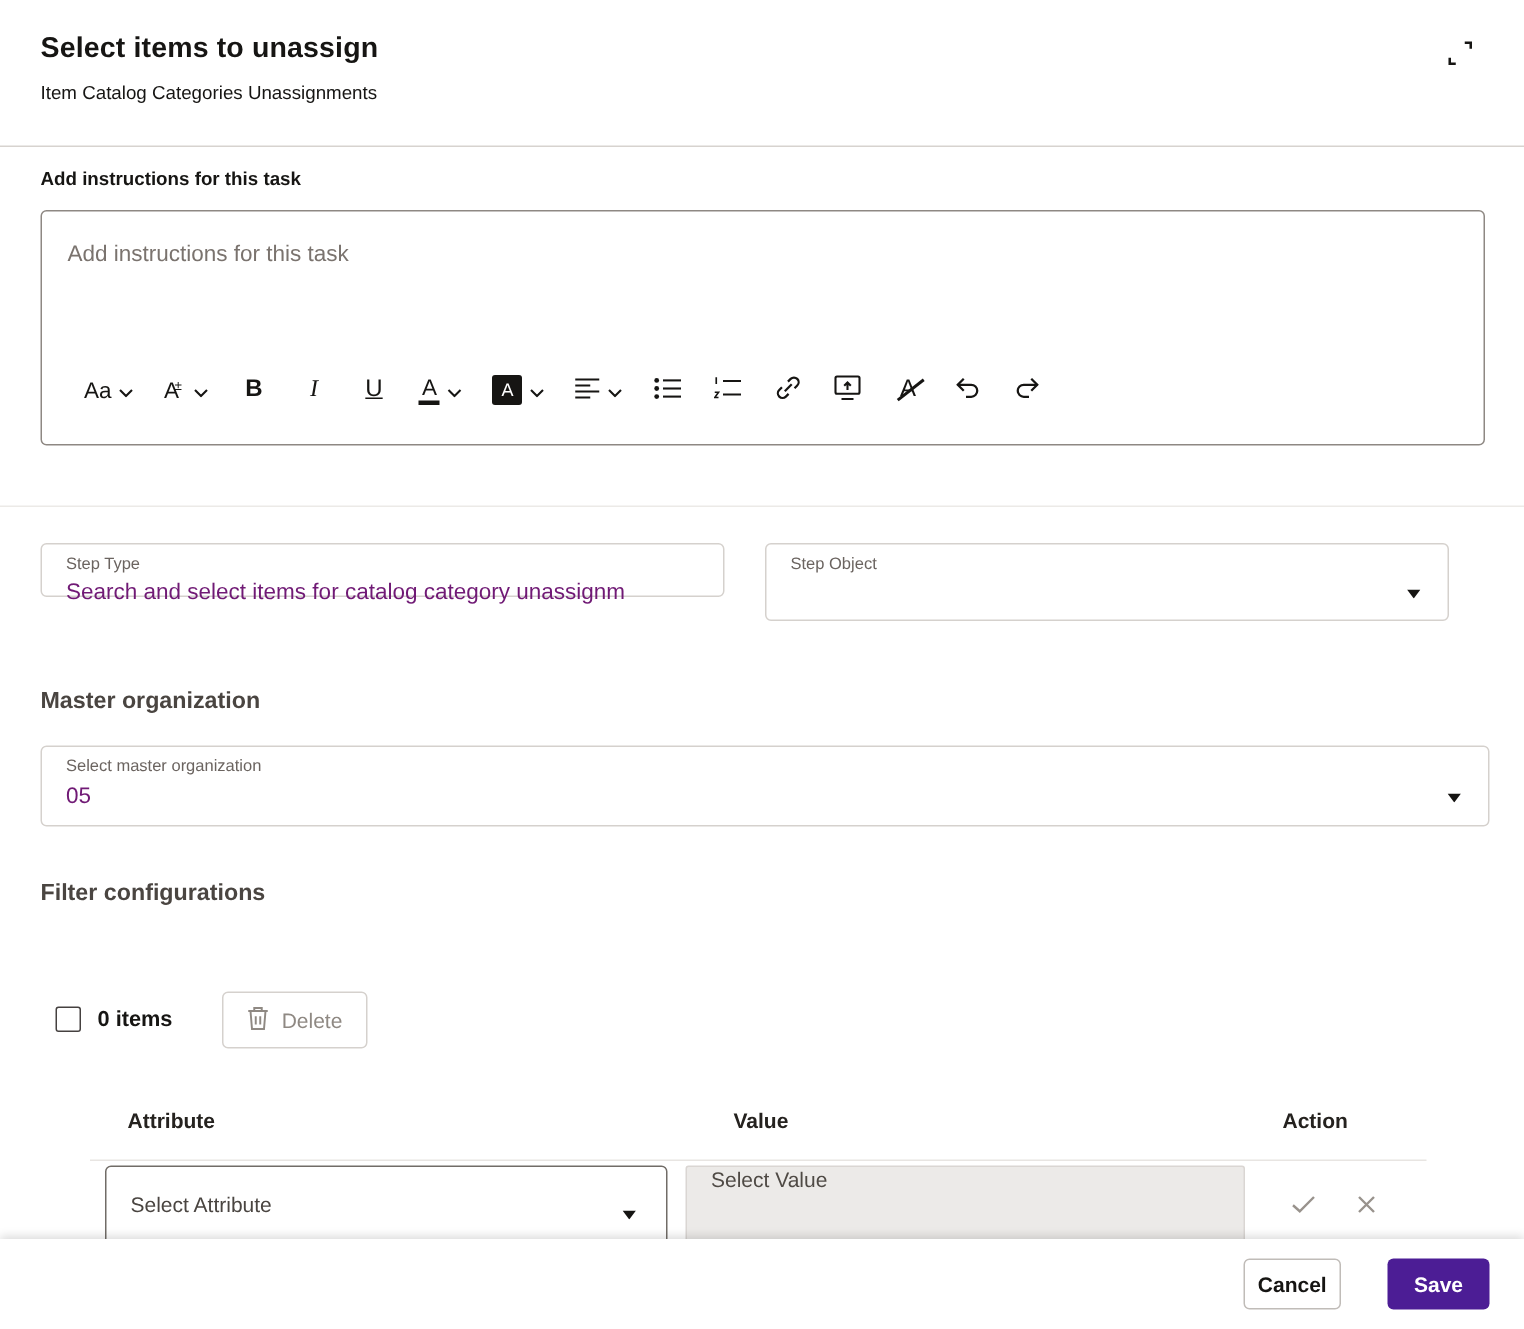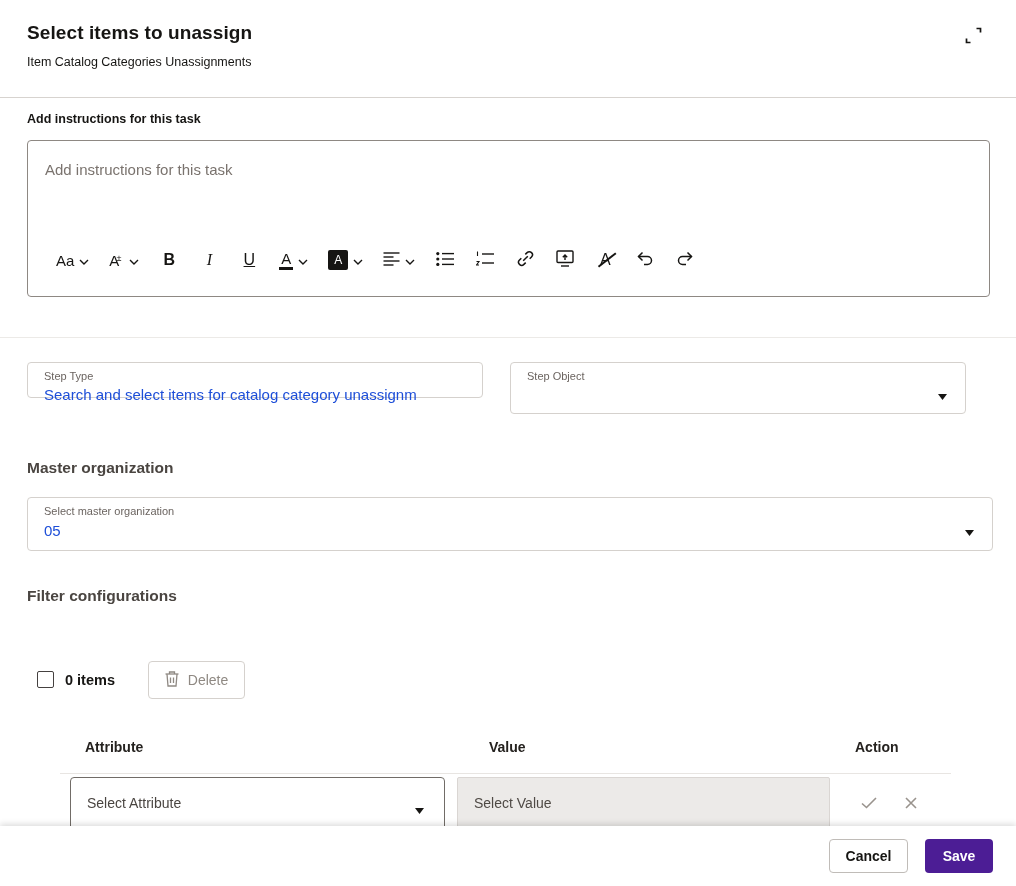--- a/index.html
+++ b/index.html
@@ -33,21 +33,21 @@
   .tb-sizemark { font-size: 9px; position: relative; top: -5px; left: -3px; }
   .clearfmt { position: relative; font-size: 16px; display: inline-block; }
   .clearfmt .slash { position: absolute; left: -4px; top: 8px; width: 22px; height: 1.5px; background: #161513; transform: rotate(-38deg); }
 
   
   .divider-mid { position: absolute; left: 0; top: 337px; width: 1016px; height: 1px; background: #eceae7; }
 
   
   .field { position: absolute; border: 1px solid #d5d1cd; border-radius: 4px; background: #fff; cursor: pointer; }
   .field .flabel { position: absolute; left: 16px; top: 7px; font-size: 11px; color: #6b6460; white-space: nowrap; }
-  .field .fvalue { position: absolute; left: 16px; top: 23px; right: 34px; font-size: 15px; color: #1d4ed8; white-space: nowrap; overflow: hidden; }
+  .field .fvalue { position: absolute; left: 16px; top: 23px; right: 34px; font-size: 15px; color: #701a75; white-space: nowrap; overflow: hidden; }
   .field .arrow { position: absolute; right: 18px; top: 50%; margin-top: -2px; }
   #step-type   { left: 27px;  top: 362px; width: 456px; height: 36px; cursor: default; padding-left: 44px; }
   #step-type .fvalue { right: 8px; }
   #step-object { left: 510px; top: 362px; width: 456px; height: 52px; }
   #master-select { left: 27px; top: 497px; width: 966px; height: 54px; }
   #master-select .fvalue { top: 24px; }
 
   .section-heading { position: absolute; font-size: 15.5px; font-weight: 700; color: #4a4541; }
   #master-heading { left: 27px; top: 459px; }
   #filter-heading { left: 27px; top: 587px; }
@@ -61,28 +61,28 @@
   .th { position: absolute; top: 739px; font-size: 14px; font-weight: 700; color: #25221f; }
   #th-attribute { left: 85px; }
   #th-value { left: 489px; }
   #th-action { left: 855px; }
   .row-divider { position: absolute; left: 60px; top: 773px; width: 891px; height: 1px; background: #e8e5e2; }
 
   .attr-select { position: absolute; left: 70px; top: 777px; width: 375px; height: 56px; border: 1px solid #716c67; border-radius: 4px; background: #fff; cursor: pointer; }
   .attr-select .placeholder { position: absolute; left: 16px; top: 17px; font-size: 14px; color: #4a4541; }
   .attr-select .arrow { position: absolute; right: 20px; top: 22px; }
   .value-field { position: absolute; left: 457px; top: 777px; width: 373px; height: 56px; border: 1px solid #dad6d3; border-radius: 2px; background: #eceae8; cursor: default; }
-  .value-field .placeholder { position: absolute; left: 16px; top: 17px; font-size: 14px; color: #4f4a45; }
+  .value-field .placeholder { position: absolute; left: 16px; top: 0; font-size: 14px; color: #4f4a45; }
   .action-btn { position: absolute; top: 793px; width: 22px; height: 22px; background: none; border: none; cursor: pointer; display: flex; align-items: center; justify-content: center; }
   #action-confirm { left: 858px; }
   #action-cancel { left: 900px; }
 
   
   .footer { position: absolute; left: 0; top: 826px; width: 1016px; height: 60px; background: #fff; box-shadow: 0 -2px 6px rgba(0,0,0,0.14); }
-  .cancel-btn { position: absolute; left: 829px; top: 13px; width: 79px; height: 34px; border: 1px solid #c0bcb8; border-radius: 4px; background: #fff; font-size: 14px; font-weight: 700; color: #161513; font-family: "Liberation Sans", sans-serif; cursor: pointer; }
+  .cancel-btn { position: absolute; left: 829px; top: 13px; width: 65px; height: 34px; border: 1px solid #c0bcb8; border-radius: 4px; background: #fff; font-size: 14px; font-weight: 700; color: #161513; font-family: "Liberation Sans", sans-serif; cursor: pointer; }
   .save-btn { position: absolute; left: 925px; top: 13px; width: 68px; height: 34px; border: none; border-radius: 4px; background: #4c1d95; font-size: 14px; font-weight: 700; color: #ffffff; font-family: "Liberation Sans", sans-serif; cursor: pointer; }
 </style>
 </head>
 <body>
 
 <div class="page">
 
   <div class="title">Select items to unassign</div>
   <div class="subtitle">Item Catalog Categories Unassignments</div>
   <button class="expand-btn">

